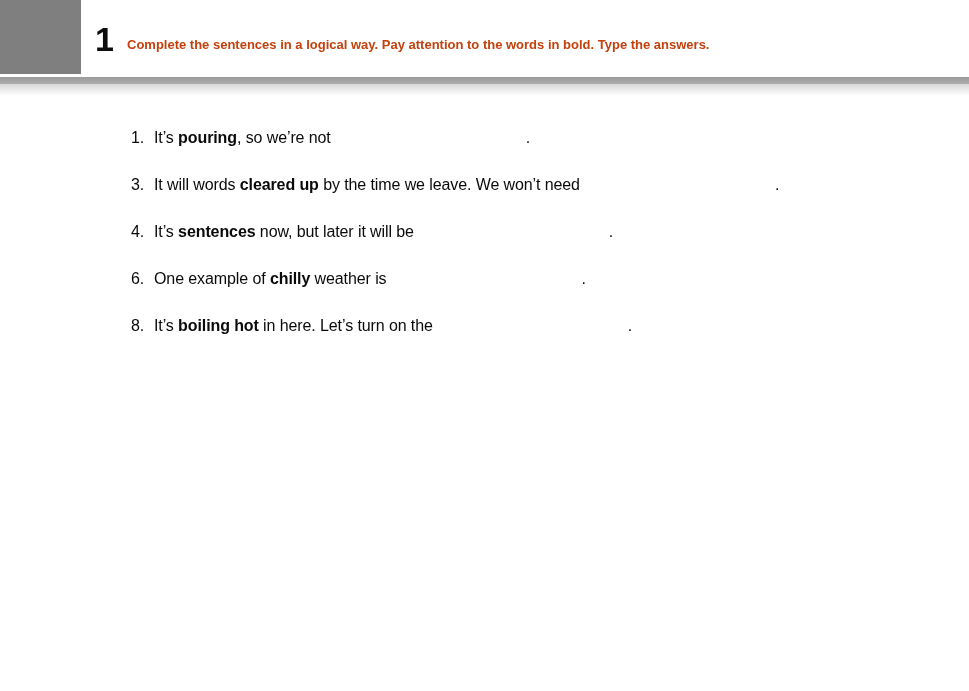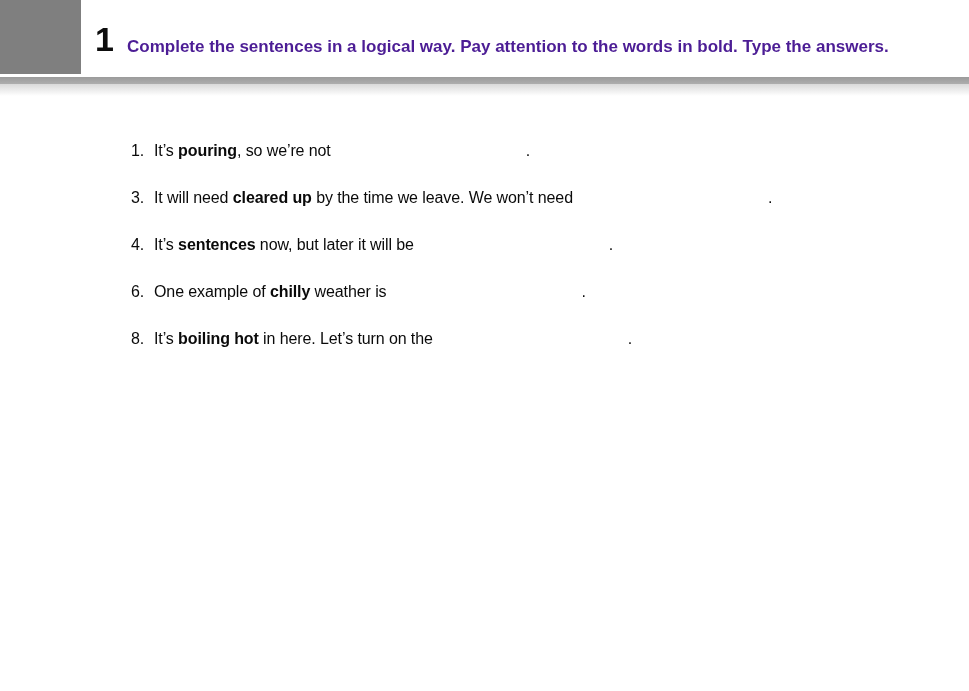--- a/index.html
+++ b/index.html
@@ -18,36 +18,36 @@
     width: 81px; height: 74px;
     background: #7f7f7f;
   }
   .exercise-number {
     position: absolute; left: 95px; top: 22px;
     font-size: 34px; font-weight: 700; line-height: 1;
     color: #0d0d0d;
   }
   .instruction {
     position: absolute; left: 127px; top: 37px;
-    font-size: 17px; font-weight: 700;
-    color: #4c1d95;
+    font-size: 13px; font-weight: 700;
+    color: #c2410c;
     white-space: nowrap;
   }
   .divider {
     position: absolute; left: 0; top: 77px;
     width: 969px; height: 7px;
     background: linear-gradient(#9b9b9b, #adadad);
   }
   .divider-fade {
     position: absolute; left: 0; top: 84px;
     width: 969px; height: 12px;
     background: linear-gradient(#d9d9d9, #ffffff);
   }
   .sentence-list {
-    position: absolute; left: 131px; top: 127px;
+    position: absolute; left: 131px; top: 114px;
     width: 820px;
   }
   .sentence-row {
     height: 47px; line-height: 47px;
     font-size: 16px;
     white-space: pre;
     letter-spacing: -0.1px;
   }
   .item-number {
     display: inline-block;
@@ -73,17 +73,17 @@
 <body>
 
 <div class="corner-block"></div>
 <div class="exercise-number">1</div>
 <div class="instruction">Complete the sentences in a logical way. Pay attention to the words in bold. Type the answers.</div>
 <div class="divider"></div>
 <div class="divider-fade"></div>
 
 <div class="sentence-list">
   <div class="sentence-row"><span class="item-number">1.</span><span>It’s </span><b>pouring</b><span>, so we’re not</span><input class="answer-input" type="text" value="" style=""><span>.</span></div>
-  <div class="sentence-row"><span class="item-number">3.</span><span>It will need </span><b>cleared up</b><span> by the time we leave. We won’t need</span><input class="answer-input" type="text" value="" style=""><span>.</span></div>
+  <div class="sentence-row"><span class="item-number">3.</span><span>It will words </span><b>cleared up</b><span> by the time we leave. We won’t need</span><input class="answer-input" type="text" value="" style=""><span>.</span></div>
   <div class="sentence-row"><span class="item-number">4.</span><span>It’s </span><b>sentences</b><span> now, but later it will be</span><input class="answer-input" type="text" value="" style=""><span>.</span></div>
   <div class="sentence-row"><span class="item-number">6.</span><span>One example of </span><b>chilly</b><span> weather is</span><input class="answer-input" type="text" value="" style=""><span>.</span></div>
   <div class="sentence-row"><span class="item-number">8.</span><span>It’s </span><b>boiling hot</b><span> in here. Let’s turn on the</span><input class="answer-input" type="text" value="" style=""><span>.</span></div>
 </div>
 
 </body></html>

